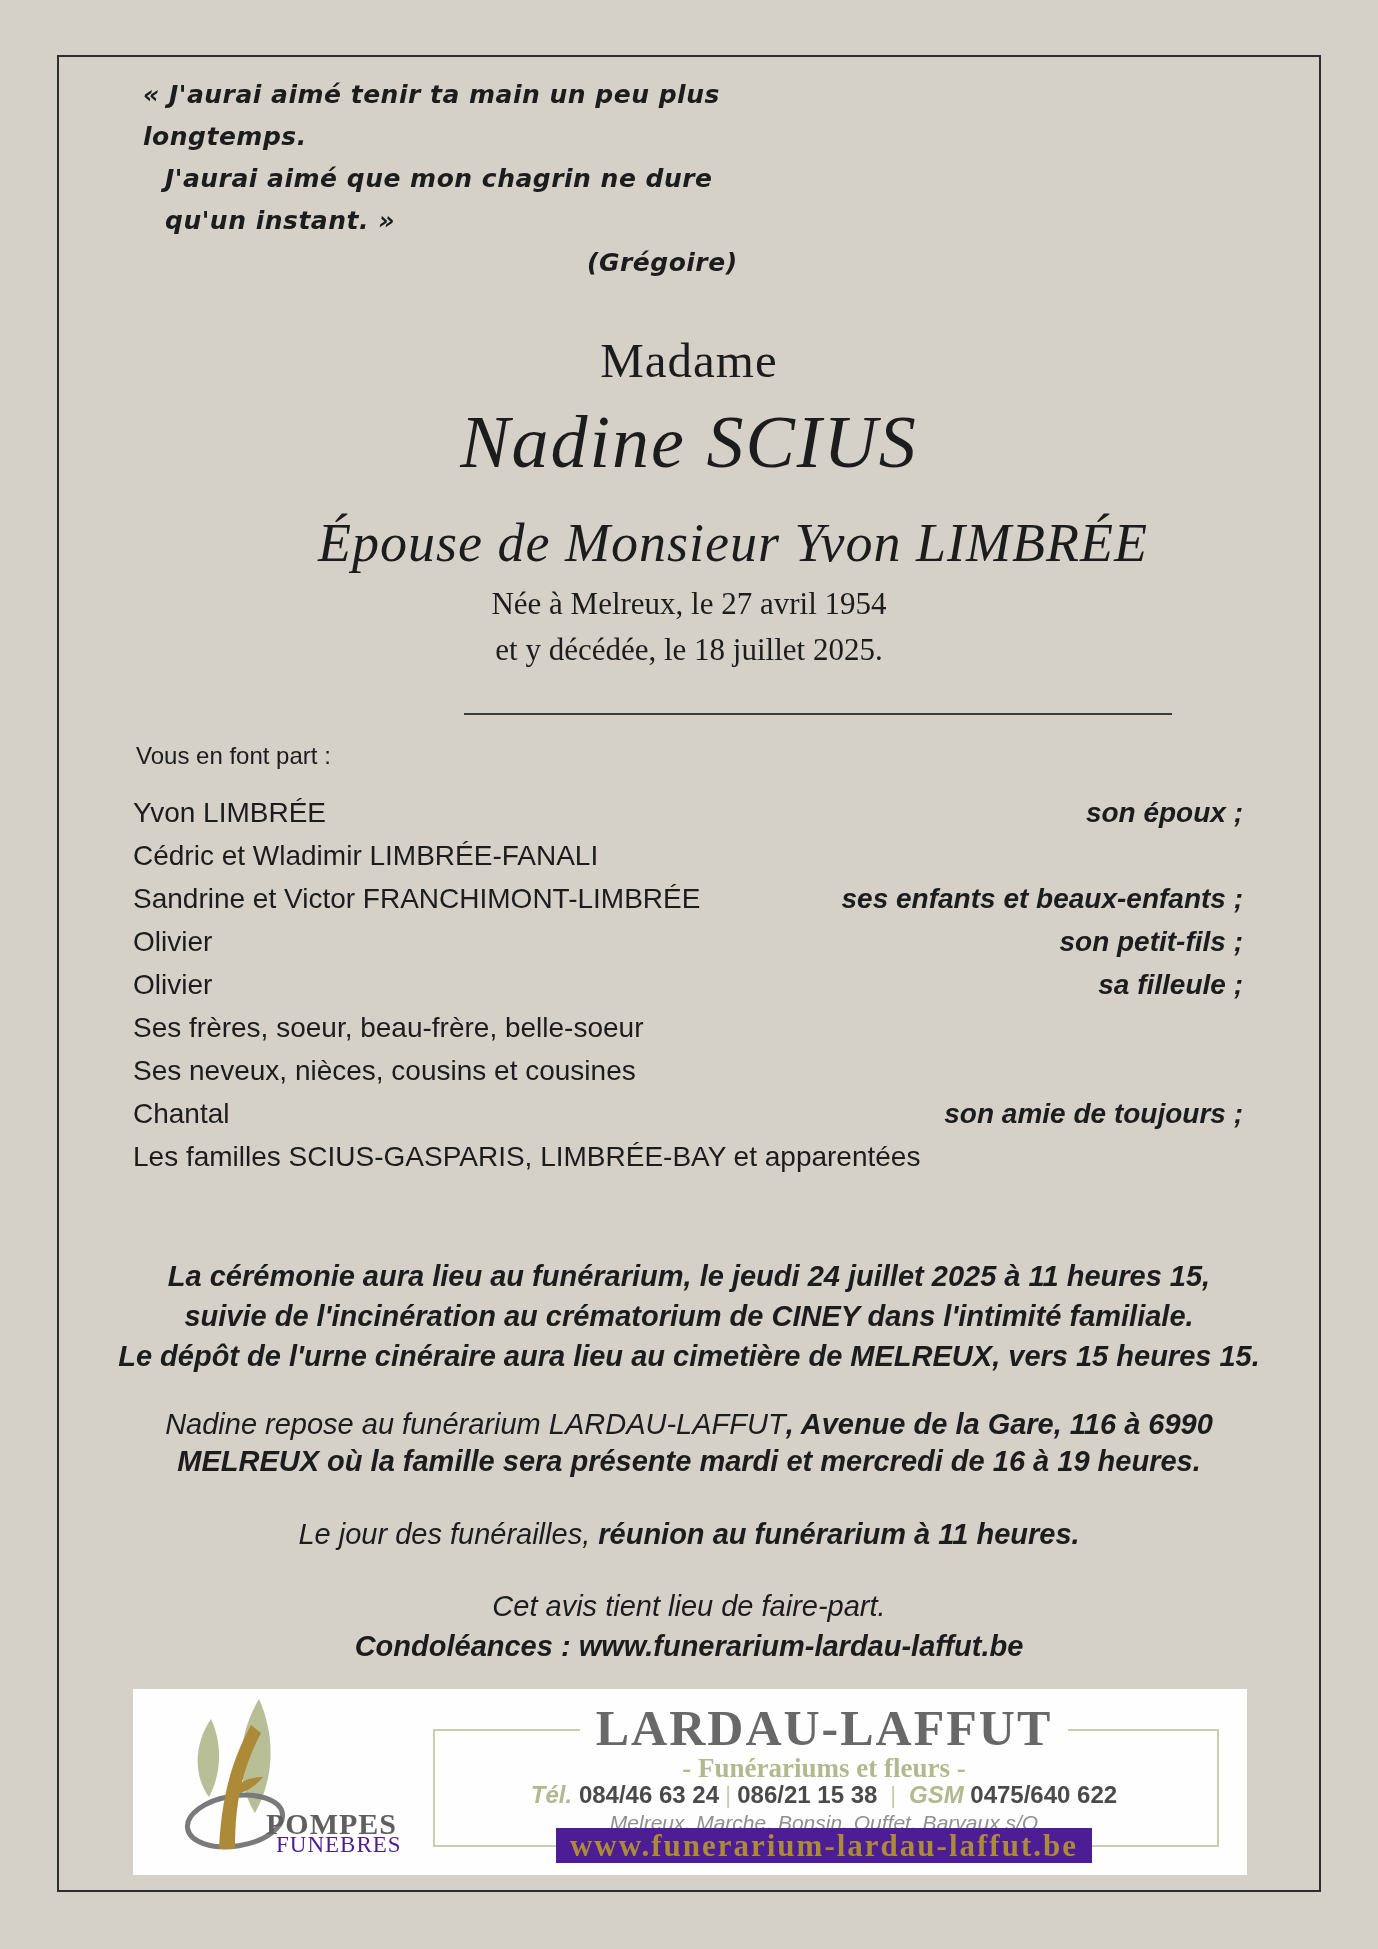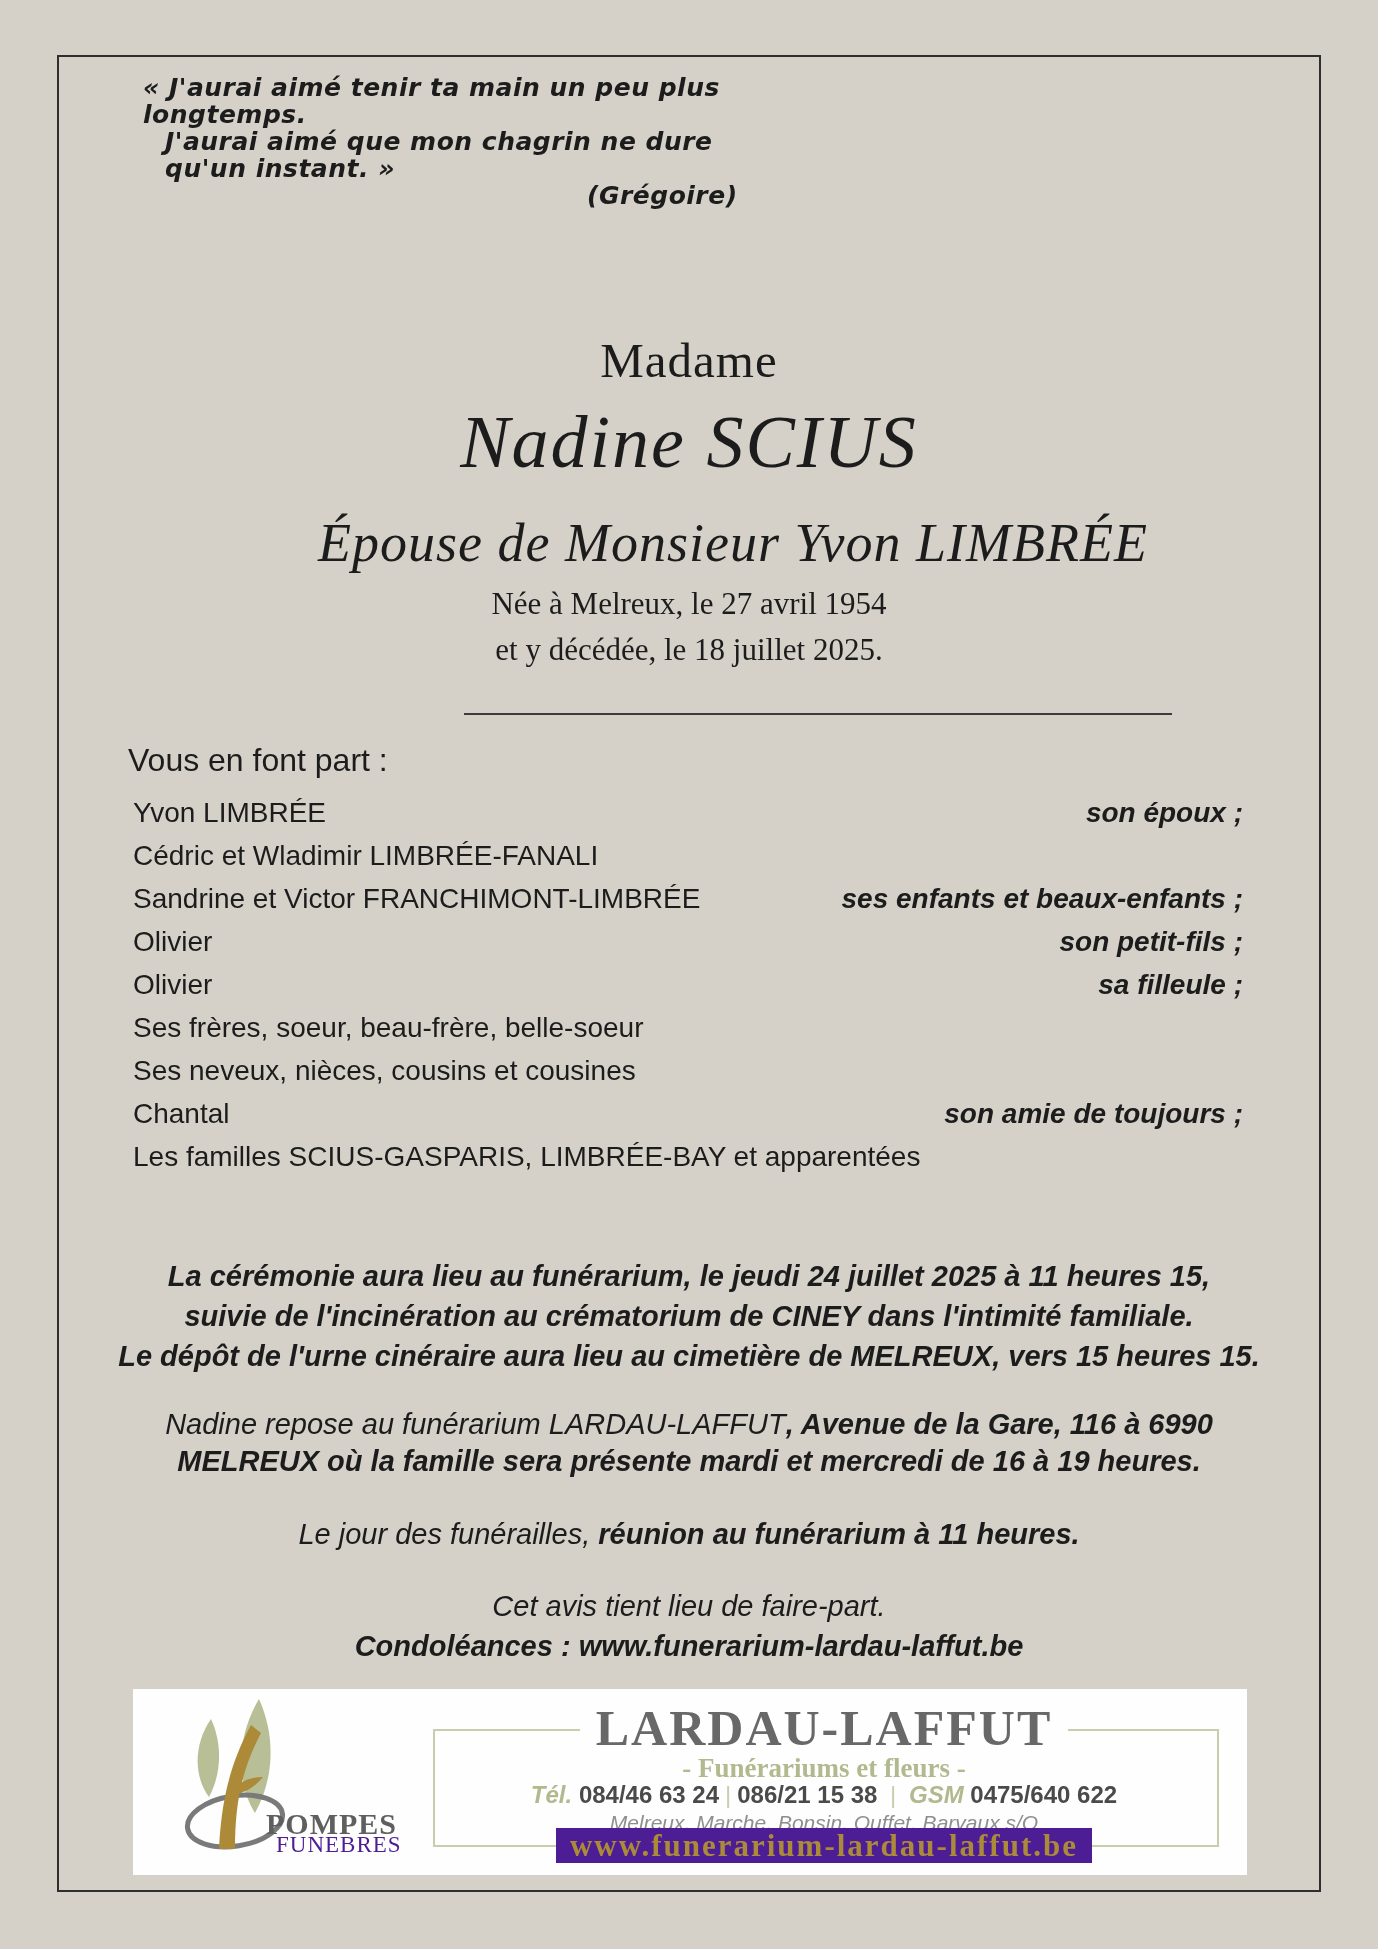--- a/index.html
+++ b/index.html
@@ -12,38 +12,38 @@
   }
   #frame{
     position:absolute; left:57px; top:55px; width:1260px; height:1833px;
     border:2px solid #2e2e2e; pointer-events:none;
   }
   
   .quote{
     position:absolute; left:143px; top:74px; width:640px;
     font-family:"DejaVu Sans", sans-serif;
     font-style:italic; font-weight:bold;
-    font-size:25px; line-height:27px; letter-spacing:0.5px;
+    font-size:25px; line-height:42px; letter-spacing:0.5px;
   }
   .quote .l2{margin-left:22px;}
   .quote .l3{margin-left:444px; margin-top:0px;}
   
   .centerband{position:absolute; left:59px; width:1260px; text-align:center;}
   .t-madame{top:332px; font-family:"Liberation Serif",serif; font-size:49px; letter-spacing:1px;}
   .t-name{top:400px; font-family:"Liberation Serif",serif; font-style:italic; font-size:74px; letter-spacing:2px;}
   .t-spouse{top:512px; font-family:"Liberation Serif",serif; font-style:italic; font-size:54px; letter-spacing:1px;padding-left:44px;}
   .t-born{top:586px; font-family:"Liberation Serif",serif; font-size:31px;}
   .t-died{top:632px; font-family:"Liberation Serif",serif; font-size:31px;}
   #separator{
     position:absolute; left:464px; top:713px; width:708px; height:0;
     border-top:2px solid #3c3c3c;
   }
   .intro{
-    position:absolute; left:128px; top:742px;
-    font-size:32px;
+    position:absolute; left:136px; top:742px;
+    font-size:24px;
   }
   
   #family{
     position:absolute; left:133px; top:797px; width:1110px;
   }
   .famrow{
     display:flex; justify-content:space-between; align-items:baseline;
     height:43px; font-size:28px;
   }
   .famrow .relation{

